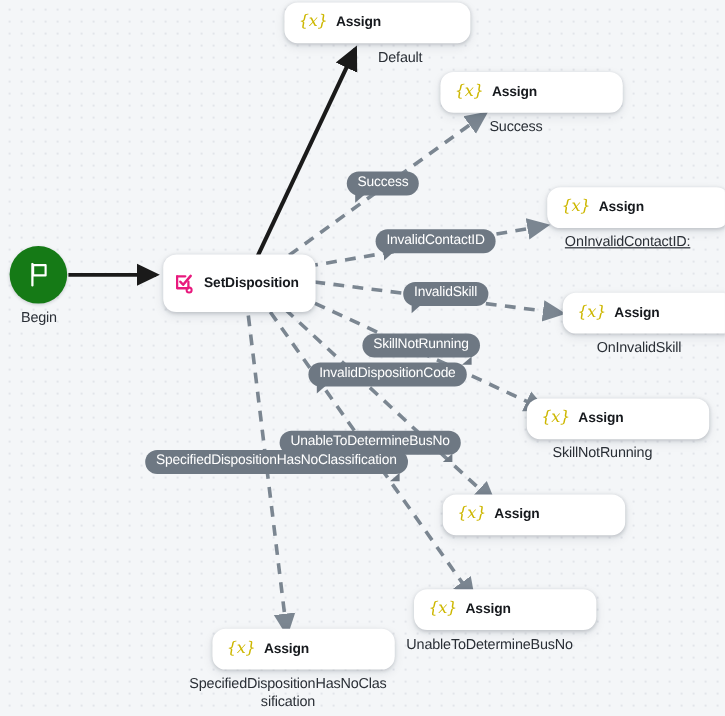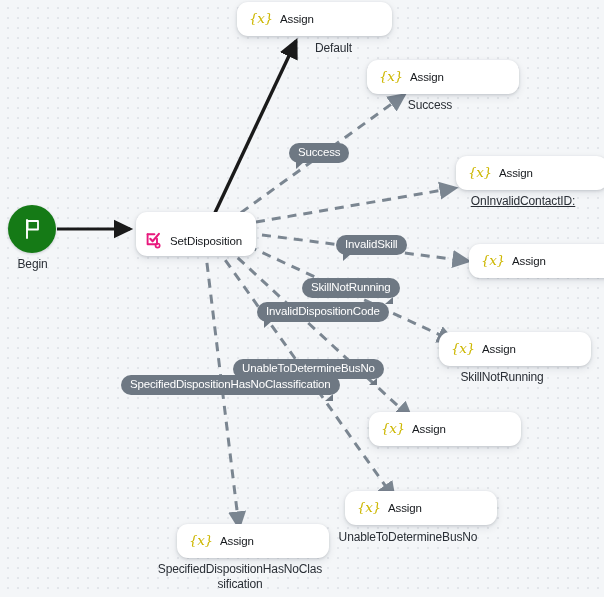--- a/index.html
+++ b/index.html
@@ -64,21 +64,21 @@
     color: #cdb700;
     font-family: "DejaVu Serif", serif;
     font-size: 13.5px;
     font-style: italic;
     letter-spacing: -0.3px;
     line-height: 1;
   }
 
   .node-title {
     font-size: 11.5px;
-    font-weight: normal;
+    font-weight: bold;
     color: #16191d;
     letter-spacing: -0.1px;
   }
 
   .node-caption {
     position: absolute;
     font-size: 12px;
     color: #2a2f36;
     text-align: center;
     line-height: 15px;
@@ -186,21 +186,21 @@
     <div class="begin-circle">
       <svg width="19" height="20" viewBox="0 0 19 20">
         <path d="M4,1 L4,19" stroke="#ffffff" stroke-width="1.9" stroke-linecap="round" fill="none"></path>
         <path d="M4.6,2 L15,2 L15,10.5 L4.6,10.5 Z" stroke="#ffffff" stroke-width="1.8" fill="none" stroke-linejoin="round"></path>
       </svg>
     </div>
   </div>
   <div class="node-caption" style="left:0px; top:257px; width:65px;">Begin</div>
 
   <div class="node" style="left:136px; top:212px;">
-    <div class="node-box" style="height:31px; padding:13px 14px 0 10px;justify-content:flex-end;">
+    <div class="node-box" style="height:48px; padding:0 14px 0 10px;justify-content:flex-end;">
       <span class="node-icon">
         <svg width="17" height="17" viewBox="0 0 17 17">
           <path d="M1.6,2.3 L1.6,12.2 L11.0,12.2 L11.0,6.6" stroke="#e8197d" stroke-width="1.9" fill="none" stroke-linecap="round" stroke-linejoin="round"></path>
           <path d="M1.6,2.3 L8.4,2.3" stroke="#e8197d" stroke-width="1.9" fill="none" stroke-linecap="round"></path>
           <path d="M4.3,6.8 L6.6,9.3 L12.9,1.9" stroke="#e8197d" stroke-width="2.1" fill="none" stroke-linecap="round" stroke-linejoin="round"></path>
           <circle cx="11.6" cy="13.6" r="2.1" stroke="#e8197d" stroke-width="1.7" fill="none"></circle>
         </svg>
       </span>
       <span class="node-title">SetDisposition</span>
     </div>
@@ -229,20 +229,21 @@
     </div>
   </div>
   <div class="node-caption" style="left:450px; top:194px; width:146px;text-decoration:underline;">OnInvalidContactID:</div>
 
   <div class="node" style="left:469px; top:244px;">
     <div class="node-box" style="width:126px;">
       <span class="node-icon icon-x">{x}</span>
       <span class="node-title">Assign</span>
     </div>
   </div>
+  <div class="node-caption" style="left:470px; top:282px; width:125px;">OnInvalidSkill</div>
 
   <div class="node" style="left:439px; top:332px;">
     <div class="node-box" style="width:126px;">
       <span class="node-icon icon-x">{x}</span>
       <span class="node-title">Assign</span>
     </div>
   </div>
   <div class="node-caption" style="left:439px; top:370px; width:126px;">SkillNotRunning</div>
 
   <div class="node" style="left:369px; top:412px;">
@@ -266,20 +267,21 @@
       <span class="node-title">Assign</span>
     </div>
   </div>
   <div class="node-caption" style="left:155px; top:562px; width:170px;">
     <span>SpecifiedDispositionHasNoClas</span><br>
     <span>sification</span>
   </div>
 
   <div class="edge-label tail-bl" style="left:289px; top:143px;">Success</div>
 
+  <div class="edge-label tail-bl" style="left:313px; top:191px;">InvalidContactID</div>
 
   <div class="edge-label tail-bl" style="left:336px; top:235px;">InvalidSkill</div>
 
   <div class="edge-label tail-br" style="left:302px; top:278px;">SkillNotRunning</div>
 
   <div class="edge-label tail-bl" style="left:257px; top:302px;">InvalidDispositionCode</div>
 
   <div class="edge-label tail-br" style="left:233px; top:359px;">UnableToDetermineBusNo</div>
 
   <div class="edge-label tail-br" style="left:121px; top:375px;">SpecifiedDispositionHasNoClassification</div>

